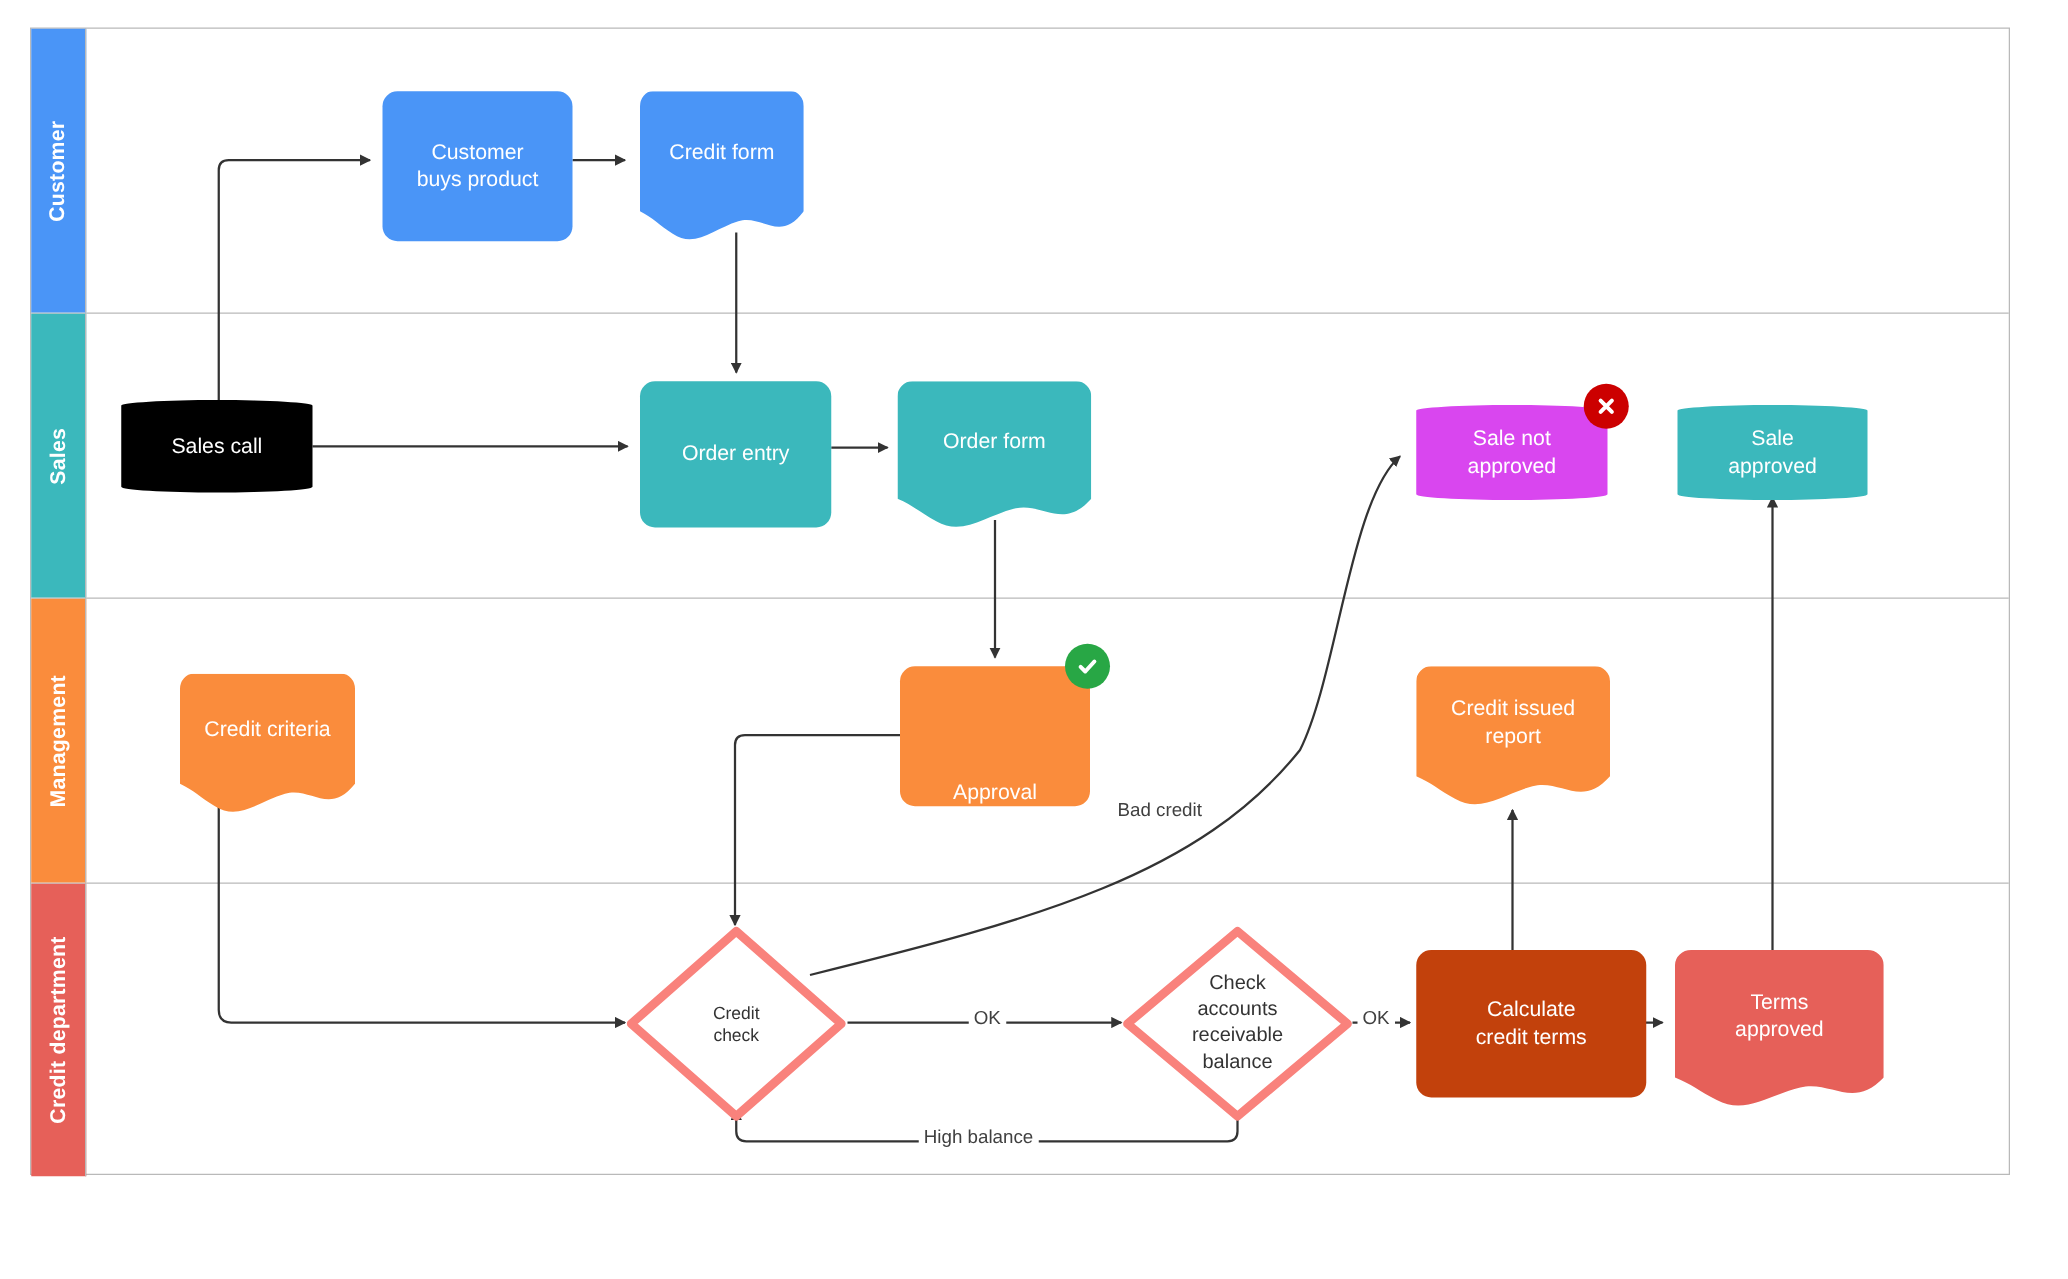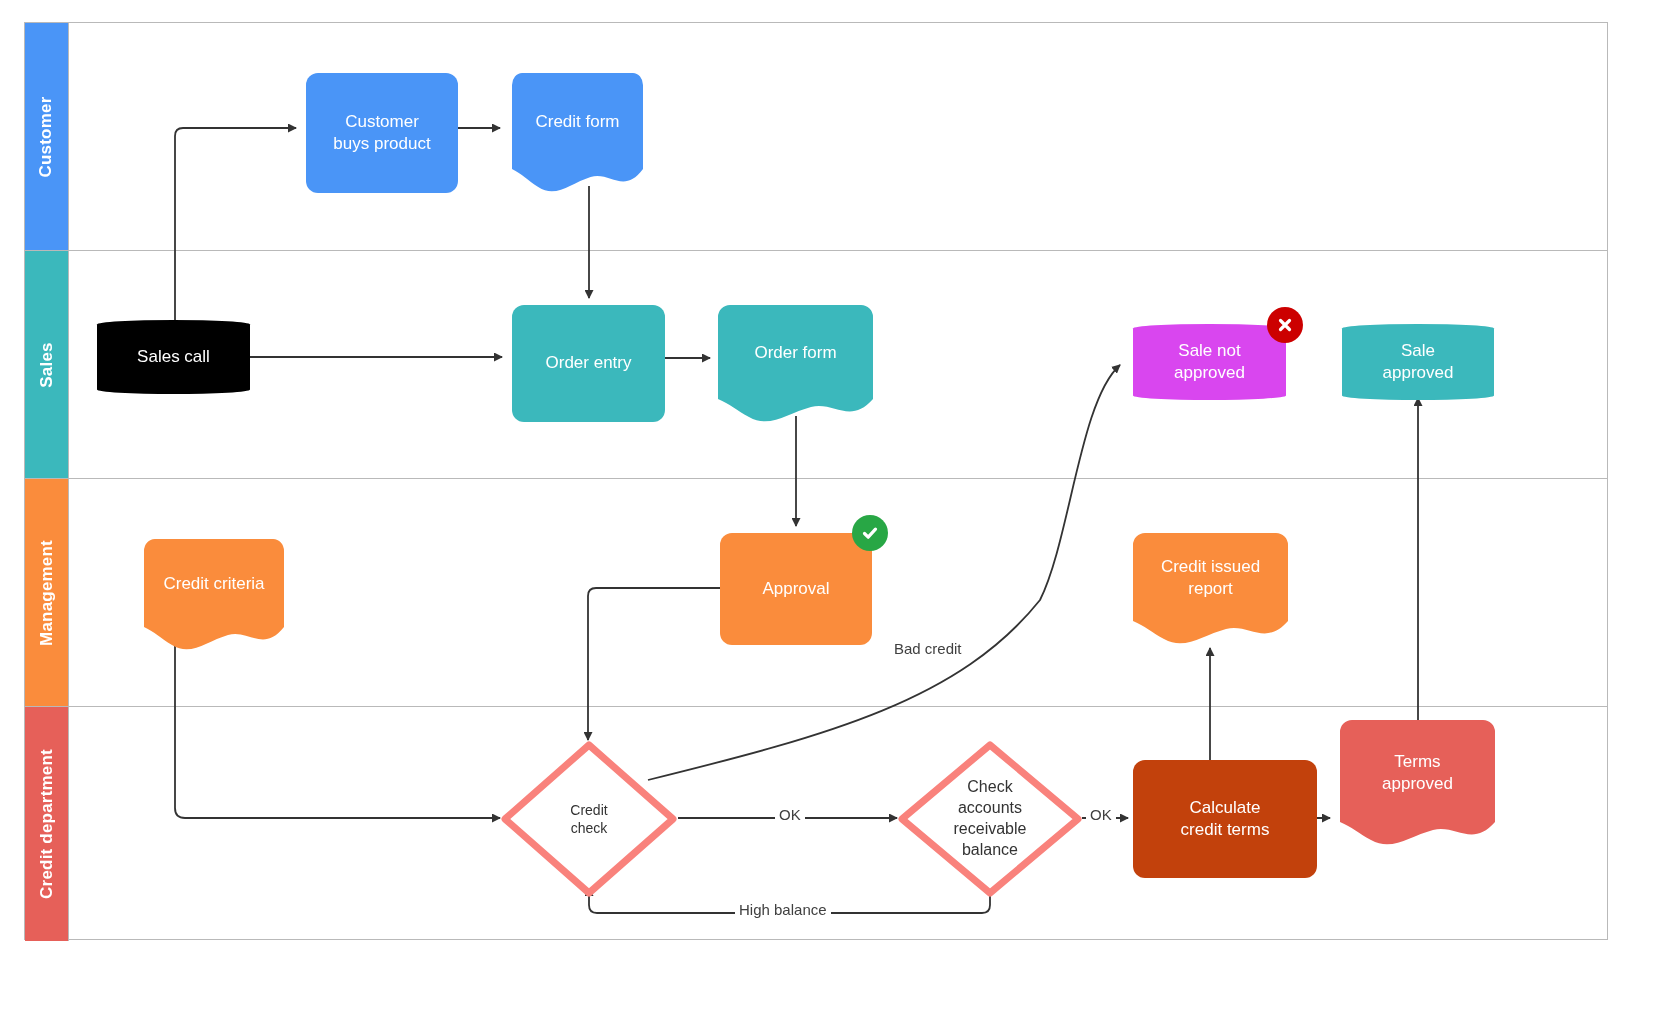--- a/index.html
+++ b/index.html
@@ -239,21 +239,21 @@
     <span class="lbl">Sale<br>approved</span>
   </div>
 
   <div class="node shape-doc" style="left:97px;top:539px;width:140px;height:112px;margin-left:47px;">
     <svg viewBox="0 0 155 112" preserveAspectRatio="none">
       <path d="M12,0 H143 A12,12 0 0 1 155,12 V88 C132,114 116,90 93,96 C70,102 52,118 31,106 C18,99 12,93 0,88 V12 A12,12 0 0 1 12,0 Z" fill="#fa8c3c"></path>
     </svg>
     <span class="lbl" style="margin-top:-22px;">Credit criteria</span>
   </div>
 
-  <div class="node shape-process" style="left:720px;top:533px;width:152px;height:112px;background:#fa8c3c;">
+  <div class="node shape-process" style="left:720px;top:533px;width:152px;height:112px;background:#fa8c3c;align-items:flex-end;">
     <span class="lbl">Approval</span>
   </div>
   <div class="badge" style="left:852px;top:515px;background:#28a745;">
     <svg viewBox="0 0 20 20">
       <path d="M4.5,10.5 L8.2,14.2 L15.5,6.2" stroke="#ffffff" stroke-width="3.2" stroke-linecap="round" stroke-linejoin="round" fill="none"></path>
     </svg>
   </div>
 
   <div class="node shape-doc" style="left:1133px;top:533px;width:155px;height:112px;">
     <svg viewBox="0 0 155 112" preserveAspectRatio="none">
@@ -273,20 +273,20 @@
     <svg viewBox="0 0 186 158" preserveAspectRatio="none">
       <path d="M93,5 L181,79 L93,153 L5,79 Z" fill="#ffffff" stroke="#f9827c" stroke-width="7" stroke-linejoin="round"></path>
     </svg>
     <span class="lbl" style="font-size:16px;">Check<br>accounts<br>receivable<br>balance</span>
   </div>
 
   <div class="node shape-process" style="left:1133px;top:760px;width:184px;height:118px;background:#c2410c;">
     <span class="lbl">Calculate<br>credit terms</span>
   </div>
 
-  <div class="node shape-doc" style="left:1340px;top:720px;width:155px;height:128px;">
+  <div class="node shape-doc" style="left:1340px;top:760px;width:167px;height:128px;">
     <svg viewBox="0 0 155 128" preserveAspectRatio="none">
       <path d="M12,0 H143 A12,12 0 0 1 155,12 V102 C132,128 116,104 93,110 C70,116 52,132 31,120 C18,113 12,107 0,102 V12 A12,12 0 0 1 12,0 Z" fill="#e66059"></path>
     </svg>
     <span class="lbl" style="margin-top:-22px;">Terms<br>approved</span>
   </div>
 
 </div>
 
 </body></html>

